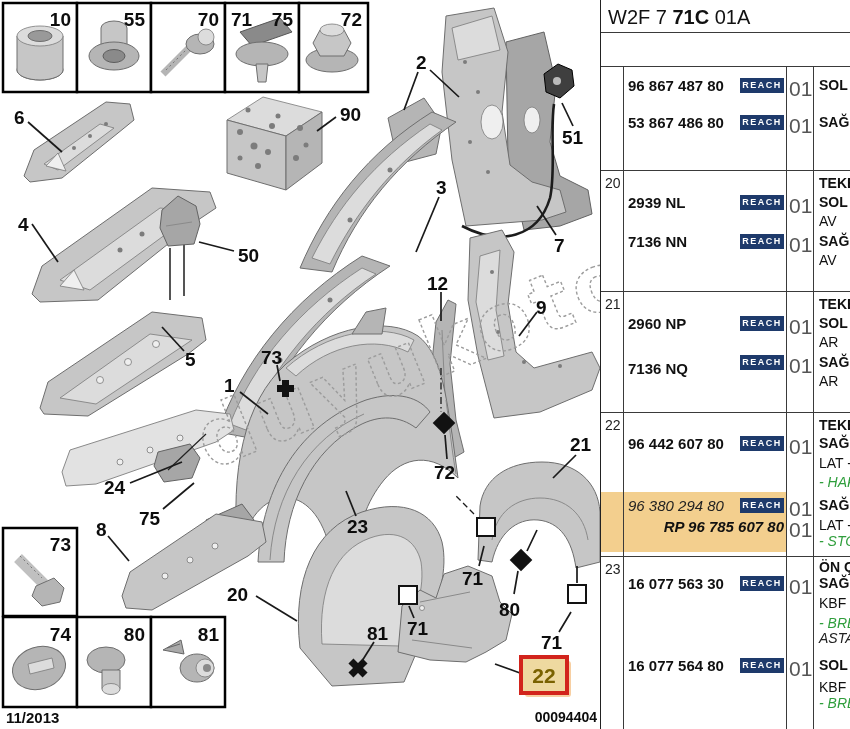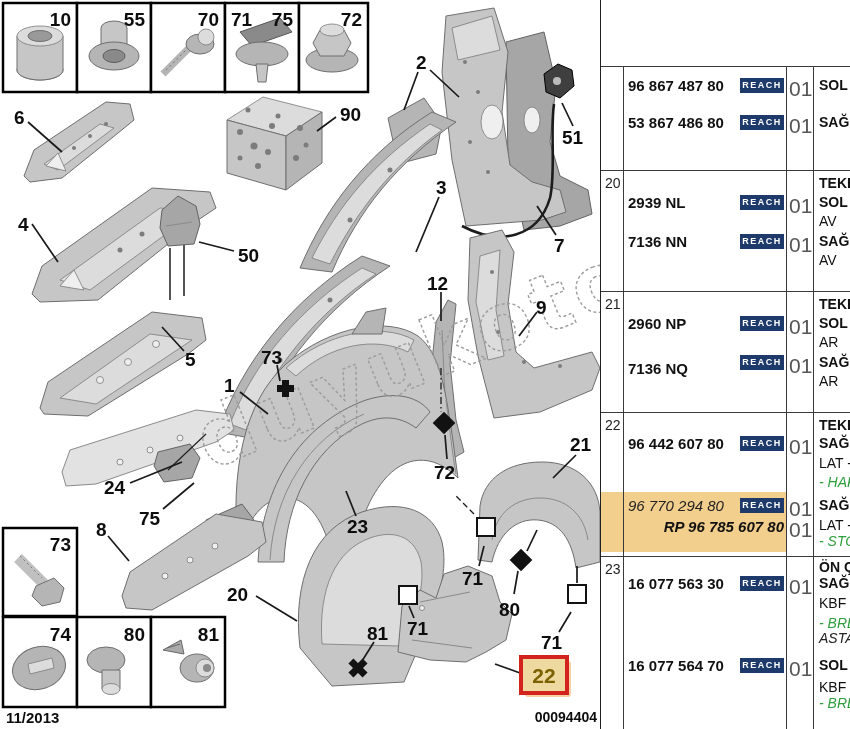--- a/index.html
+++ b/index.html
@@ -347,20 +347,23 @@
       <circle cx="207" cy="668" r="4" fill="#8a8a8a"></circle>
       <text class="bn" x="219" y="641" text-anchor="end">81</text>
     </g>
 
     <text class="ft" x="6" y="723">11/2013</text>
     <text class="ft" x="597" y="722" text-anchor="end" style="font-size:14px">00094404</text>
   </svg>
 
   <div class="panel">
 
+    <div class="tp-header">
+      <span>W2F 7 </span><b>71C</b><span> 01A</span>
+    </div>
 
     <div class="group" style="top:66px;height:104px;">
       <div class="vline v1"></div>
       <div class="vline v2"></div>
       <div class="vline v3"></div>
       <span class="part" style="top:10px">96 867 487 80</span>
       <span class="reach" style="top:11px">REACH</span>
       <span class="qty" style="top:10px">01</span>
       <span class="desc b" style="top:10px">SOL</span>
       <span class="part" style="top:47px">53 867 486 80</span>
@@ -411,21 +414,21 @@
       <div class="vline v2"></div>
       <div class="vline v3"></div>
       <span class="ref">22</span>
       <span class="desc b" style="top:4px">TEKER</span>
       <span class="part" style="top:22px">96 442 607 80</span>
       <span class="reach" style="top:23px">REACH</span>
       <span class="qty" style="top:22px">01</span>
       <span class="desc b" style="top:22px">SAĞ</span>
       <span class="desc" style="top:42px">LAT - </span>
       <span class="desc green" style="top:61px">- HAR</span>
-      <span class="part it" style="top:84px">96 770 294 80</span>
+      <span class="part it" style="top:84px">96 380 294 80</span>
       <span class="reach" style="top:85px">REACH</span>
       <span class="qty" style="top:84px">01</span>
       <span class="part rp" style="top:105px">RP 96 785 607 80</span>
       <span class="qty" style="top:105px">01</span>
       <span class="desc b" style="top:84px">SAĞ</span>
       <span class="desc" style="top:104px">LAT - </span>
       <span class="desc green" style="top:120px">- STO</span>
     </div>
 
     <div class="group" style="top:556px;height:173px;">
@@ -434,21 +437,21 @@
       <div class="vline v3"></div>
       <span class="ref">23</span>
       <span class="desc b" style="top:2px">ÖN ÇA</span>
       <span class="part" style="top:18px">16 077 563 30</span>
       <span class="reach" style="top:19px">REACH</span>
       <span class="qty" style="top:18px">01</span>
       <span class="desc b" style="top:18px">SAĞ</span>
       <span class="desc" style="top:38px">KBF - </span>
       <span class="desc green" style="top:58px">- BRE</span>
       <span class="desc it" style="top:73px">ASTA</span>
-      <span class="part" style="top:100px">16 077 564 70</span>
+      <span class="part" style="top:100px">16 077 564 80</span>
       <span class="reach" style="top:101px">REACH</span>
       <span class="qty" style="top:100px">01</span>
       <span class="desc b" style="top:100px">SOL</span>
       <span class="desc" style="top:122px">KBF - </span>
       <span class="desc green" style="top:138px">- BRE</span>
     </div>
 
   </div>
 </div>
 

